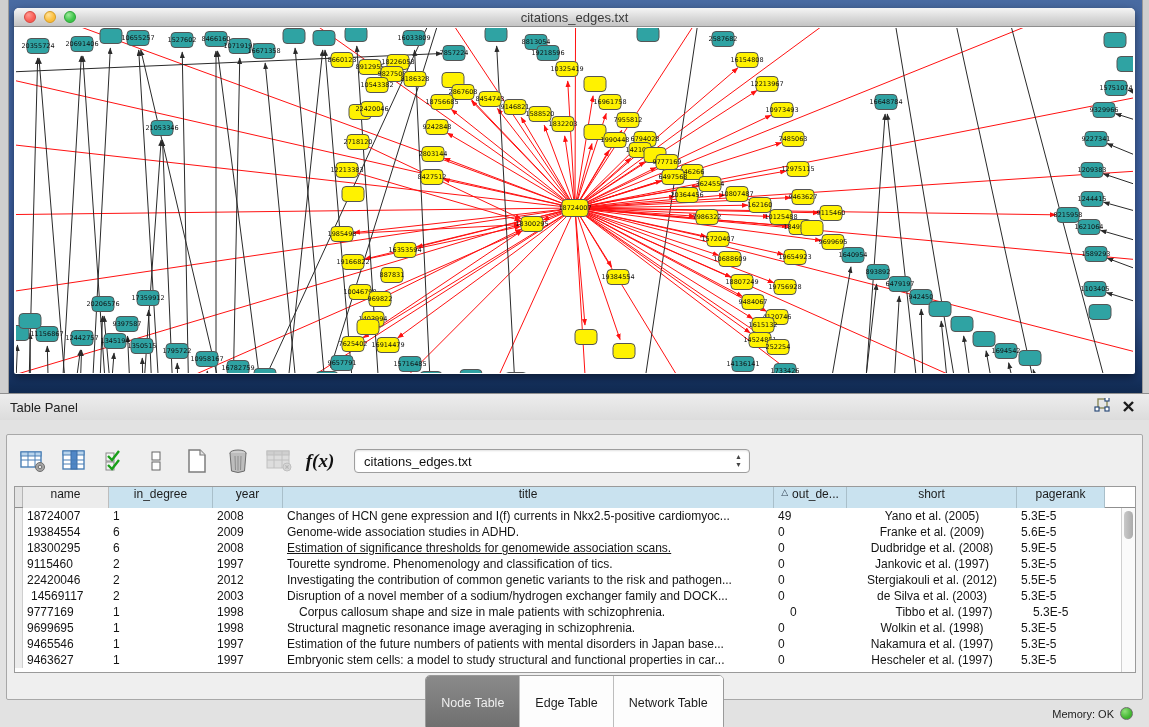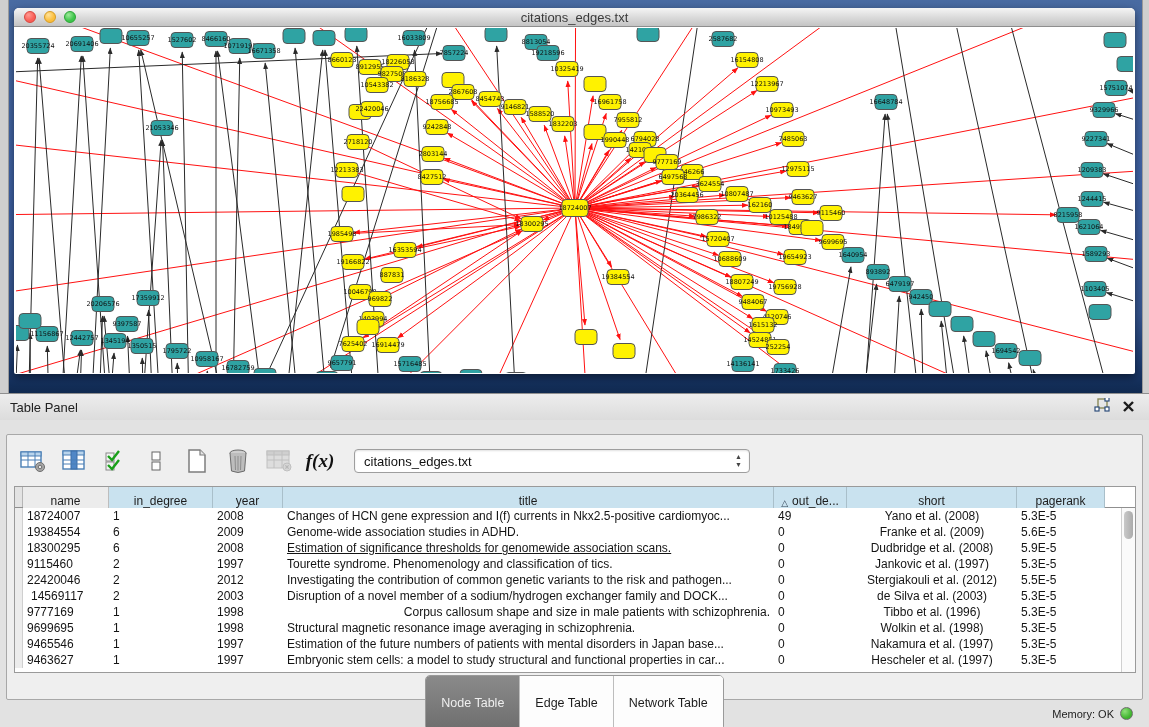--- a/index.html
+++ b/index.html
@@ -38,21 +38,21 @@
   .tbtn { width:30px; height:28px; display:flex; align-items:center; justify-content:center; }
   .fx { font-family:"Liberation Serif", serif; font-style:italic; font-weight:bold; font-size:19px; color:#111; }
   .combo { margin-left:8px; width:396px; height:24px; background:#fff; border:1px solid #9e9e9e; border-radius:4px;
     display:flex; align-items:center; font-size:13px; color:#111; padding-left:9px; position:relative;
     box-shadow:inset 0 1px 2px rgba(0,0,0,.12); }
   .combo .arrows { position:absolute; right:7px; top:3px; font-size:7px; line-height:8px; color:#444; text-align:center; }
 
   .dtable { position:absolute; left:14px; top:92px; width:1122px; height:187px; background:#fff; border:1px solid #9a9a9a; }
   .thead { position:absolute; left:0; top:0; right:0; height:21px; display:flex; border-bottom:1px solid #8f8f8f; }
   .gutter-h { width:8px; background:#e3e3e3; border-right:1px solid #b5b5b5; }
-  .th { height:21px; display:flex; align-items:flex-end; justify-content:center; font-size:12px; color:#1c1c1c;
+  .th { height:21px; display:flex; align-items:flex-start; justify-content:center; font-size:12px; color:#1c1c1c;
         background:#c9e2ef; border-right:1px solid #a9bfca; overflow:hidden; white-space:nowrap; }
   .th.plain { background:#ececec; border-right:1px solid #bdbdbd; }
   .th .sort { font-size:9px; margin-right:4px; color:#345; }
   .tbody { position:absolute; left:0; top:21px; right:14px; bottom:0; overflow:hidden; }
   .trow { display:flex; height:16px; align-items:center; }
   .gutter-b { width:8px; height:16px; background:#ececec; border-right:1px solid #cfcfcf; flex:none; }
   .td { font-size:12px; color:#141414; white-space:nowrap; overflow:hidden; text-overflow:ellipsis; padding:0 4px; height:16px; line-height:16px; }
   .vscroll { position:absolute; right:0; top:21px; bottom:0; width:14px; background:#fafafa; border-left:1px solid #d0d0d0; }
   .vthumb { position:absolute; left:2px; top:3px; width:9px; height:28px; background:linear-gradient(90deg,#c9c9c9,#ababab); border-radius:5px; }
 
@@ -612,21 +612,21 @@
         </div>
       </div>
     <div class="tbody" id="tbody">
         <div class="trow">
           <div class="gutter-b"></div>
           <div class="td" style="width: 86px; text-align: left;">18724007</div>
           <div class="td" style="width: 104px; text-align: left;">1</div>
           <div class="td" style="width: 70px; text-align: left;">2008</div>
           <div class="td" style="width: 491px; text-align: left;">Changes of HCN gene expression and I(f) currents in Nkx2.5-positive cardiomyoc...</div>
           <div class="td" style="width: 73px; text-align: left;">49</div>
-          <div class="td" style="width: 170px; text-align: center;">Yano et al. (2008)</div>
+          <div class="td" style="width: 170px; text-align: center;">Yano et al. (2005)</div>
           <div class="td" style="width: 88px; text-align: left;">5.3E-5</div>
         </div>
         <div class="trow">
           <div class="gutter-b"></div>
           <div class="td" style="width: 86px; text-align: left;">19384554</div>
           <div class="td" style="width: 104px; text-align: left;">6</div>
           <div class="td" style="width: 70px; text-align: left;">2009</div>
           <div class="td" style="width: 491px; text-align: left;">Genome-wide association studies in ADHD.</div>
           <div class="td" style="width: 73px; text-align: left;">0</div>
           <div class="td" style="width: 170px; text-align: center;">Franke et al. (2009)</div>
@@ -670,23 +670,23 @@
           <div class="td" style="width: 491px; text-align: left;">Disruption of a novel member of a sodium/hydrogen exchanger family and DOCK...</div>
           <div class="td" style="width: 73px; text-align: left;">0</div>
           <div class="td" style="width: 170px; text-align: center;">de Silva et al. (2003)</div>
           <div class="td" style="width: 88px; text-align: left;">5.3E-5</div>
         </div>
         <div class="trow">
           <div class="gutter-b"></div>
           <div class="td" style="width: 86px; text-align: left;">9777169</div>
           <div class="td" style="width: 104px; text-align: left;">1</div>
           <div class="td" style="width: 70px; text-align: left;">1998</div>
-          <div class="td" style="width: 491px; text-align: right;">Corpus callosum shape and size in male patients with schizophrenia.</div>
-          <div class="td" style="width: 73px; text-align: left;">0</div>
-          <div class="td" style="width: 170px; text-align: center;">Tibbo et al. (1996)</div>
+          <div class="td" style="width: 491px; text-align: left; margin-left: 12px;">Corpus callosum shape and size in male patients with schizophrenia.</div>
+          <div class="td" style="width: 73px; text-align: left;">0</div>
+          <div class="td" style="width: 170px; text-align: center;">Tibbo et al. (1997)</div>
           <div class="td" style="width: 88px; text-align: left;">5.3E-5</div>
         </div>
         <div class="trow">
           <div class="gutter-b"></div>
           <div class="td" style="width: 86px; text-align: left;">9699695</div>
           <div class="td" style="width: 104px; text-align: left;">1</div>
           <div class="td" style="width: 70px; text-align: left;">1998</div>
           <div class="td" style="width: 491px; text-align: left;">Structural magnetic resonance image averaging in schizophrenia.</div>
           <div class="td" style="width: 73px; text-align: left;">0</div>
           <div class="td" style="width: 170px; text-align: center;">Wolkin et al. (1998)</div>

